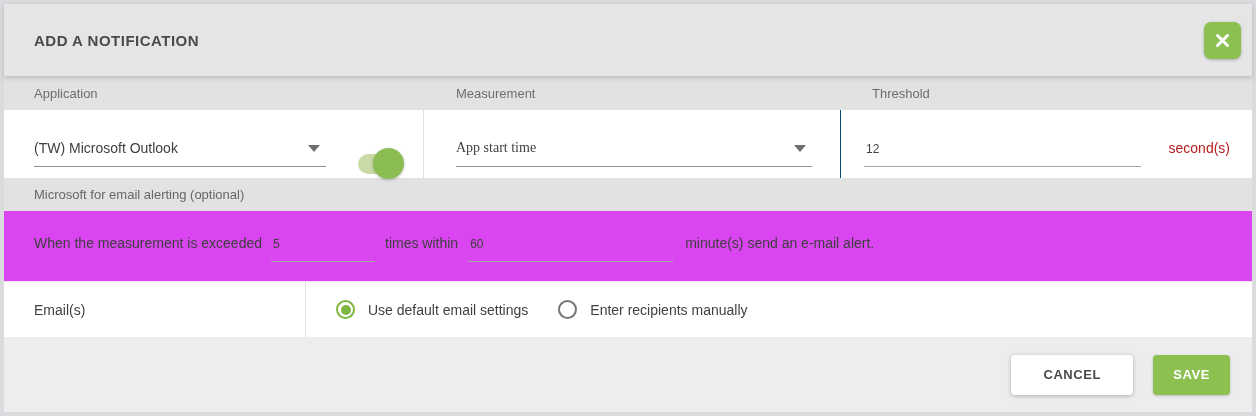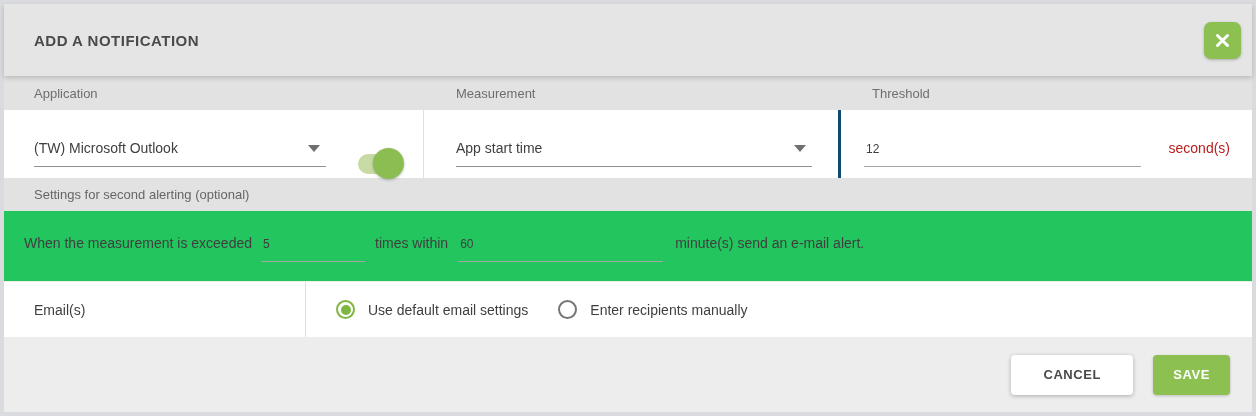--- a/index.html
+++ b/index.html
@@ -41,21 +41,21 @@
   }
   .lc1 { width:420px; padding-left:30px; }
   .lc2 { width:417px; padding-left:32px; }
   .lc3 { flex:1; padding-left:31px; }
   
   .row1 { height:68px; display:flex; background:#fff; }
   .row1 .col {
     display:flex; align-items:baseline; padding-top:30px;gap:6px;
   }
   .col1 { width:420px; border-right:1px solid #e0e0e0; padding-left:30px; }
-  .col2 { width:417px; border-right:3px solid #0c4a6e; padding-left:32px; }
+  .col2 { width:417px; border-right:1px solid #0c4a6e; padding-left:32px;font-family:Liberation Serif, serif; }
   .col3 { flex:1; padding-left:23px; padding-right:22px; }
   .select {
     display:flex; align-items:center; justify-content:space-between;
     border-bottom:1px solid #8f8f8f;
     padding:0 6px 10px 0;
     font-size:14px; color:#3f3f3f; cursor:pointer;
   }
   .select-app { width:292px; }
   .select-meas { width:356px; }
   .arrow-down {
@@ -88,22 +88,22 @@
   .threshold-input { width:277px; }
   .unit { margin-left:auto; font-size:14px; color:#b91c1c; }
   
   .section-band {
     height:33px; background:#e2e2e2;
     display:flex; align-items:center; padding-left:30px;
     font-size:13px; color:#666666;
   }
   
   .sentence-row {
-    height:70px; background:#22c55e;
-    display:flex; align-items:baseline; padding-top:24px; padding-left:20px;
+    height:70px; background:#d946ef;
+    display:flex; align-items:baseline; padding-top:24px; padding-left:30px;
     font-size:14px; color:#3f3f3f;
   }
   .times-input   { width:104px; margin-left:9px; }
   .minutes-input { width:205px; margin-left:10px; }
   .mid-text  { margin-left:10px; }
   .suffix-text { margin-left:12px; }
   
   .email-row { height:56px; background:#fff; display:flex; border-top:1px solid #ececec; }
   .email-label-col {
     width:302px; border-right:1px solid #e0e0e0;
@@ -179,21 +179,21 @@
         <span>App start time</span>
         <span class="arrow-down"></span>
       </div>
     </div>
     <div class="col col3">
       <input class="u-input threshold-input" value="12" style="">
       <span class="unit">second(s)</span>
     </div>
   </div>
 
-  <div class="section-band">Settings for second alerting (optional)</div>
+  <div class="section-band">Microsoft for email alerting (optional)</div>
 
   <div class="sentence-row">
     <span>When the measurement is exceeded</span>
     <input class="u-input times-input" value="5" style="">
     <span class="mid-text">times within</span>
     <input class="u-input minutes-input" value="60" style="">
     <span class="suffix-text">minute(s) send an e-mail alert.</span>
   </div>
 
   <div class="email-row">

